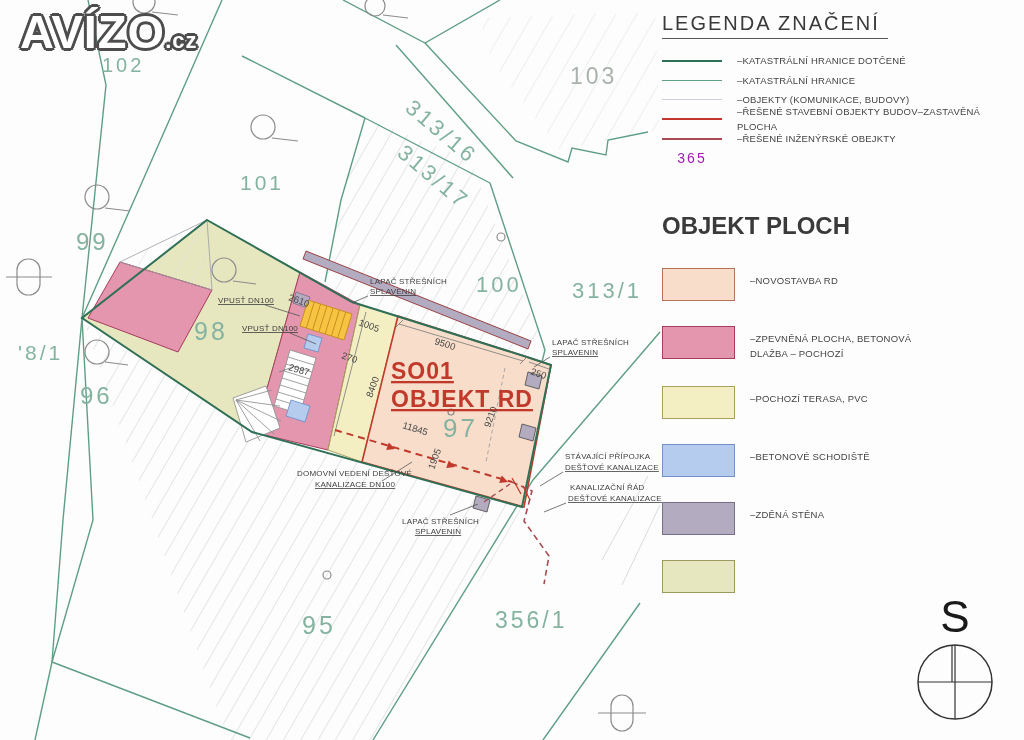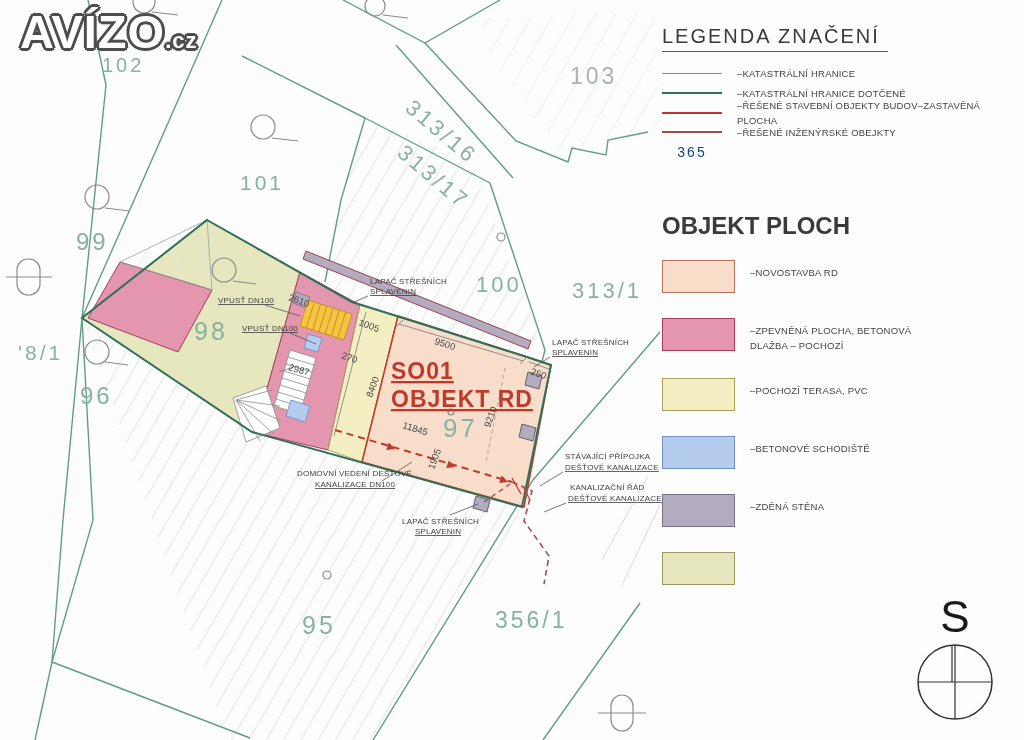--- a/index.html
+++ b/index.html
@@ -6,33 +6,33 @@
   #stage{position:relative;width:1024px;height:740px;background:#fdfdfd;overflow:hidden;
          font-family:"Liberation Sans",sans-serif;}
   #plansvg{position:absolute;left:0;top:0;}
   
   .logo{position:absolute;left:20px;top:8px;font-weight:bold;font-size:47px;line-height:1;
         color:#fff;letter-spacing:1px;
         text-shadow:3px 0 0 #4d4d4d,-3px 0 0 #4d4d4d,0 3px 0 #4d4d4d,0 -3px 0 #4d4d4d,
                     2px 2px 0 #4d4d4d,-2px 2px 0 #4d4d4d,2px -2px 0 #4d4d4d,-2px -2px 0 #4d4d4d;}
   .logo .tld{font-size:22px;}
   
-  .legend{position:absolute;left:662px;top:25px;width:356px;color:#3a3a3a;}
+  .legend{position:absolute;left:662px;top:12px;width:356px;color:#3a3a3a;}
   .legend h2{margin:0 0 12px 0;font-size:20px;font-weight:normal;letter-spacing:2px;
              display:inline-block;border-bottom:1.5px solid #5a5a5a;padding:0 8px 3px 0;}
   .sym-row{display:flex;align-items:center;height:19.5px;}
   .sym-line{width:60px;border-top-style:solid;margin-right:15px;flex:0 0 auto;}
   .sym-num{width:60px;margin-right:15px;text-align:center;font-size:14px;letter-spacing:2px;flex:0 0 auto;}
   .sym-label,.area-label{font-size:9.5px;letter-spacing:.2px;color:#434343;line-height:1.6;}
   .legend-areas{position:absolute;left:662px;top:192px;width:356px;color:#3a3a3a;}
   .area-row{display:flex;align-items:flex-start;margin-bottom:25px;}
   .area-swatch{width:71px;height:31px;border:1px solid;margin-right:15px;flex:0 0 auto;}
   .swatch-hatch{background:repeating-linear-gradient(120deg,#ffffff 0 9px,#dfe2e6 9px 10px);}
   .area-label{padding-top:5px;}
-  .first-areas{margin-top:20px;}
+  .first-areas{margin-top:28px;}
 </style>
 </head>
 <body>
 
 <div id="stage">
 
 <svg id="plansvg" width="1024" height="740" viewBox="0 0 1024 740">
   <defs>
     <pattern id="hatchMain" patternUnits="userSpaceOnUse" width="15" height="15" patternTransform="rotate(30)">
       <line x1="0" y1="0" x2="0" y2="15" stroke="#c9cdd2" stroke-width="1"></line>
@@ -240,37 +240,41 @@
   </g>
 </svg>
 
 <div class="logo">
   <span>AVÍZO</span><span class="tld">.cz</span>
 </div>
 
 <div class="legend">
   <h2>LEGENDA ZNAČENÍ</h2>
   <div class="sym-row">
+    <div class="sym-line" style="border-top-color: rgb(47, 112, 87); border-top-width: 2.5px;"></div>
+    <div class="sym-label">–KATASTRÁLNÍ HRANICE DOTČENÉ</div>
+  </div>
+  <div class="sym-row">
     <div class="sym-line" style="border-top-color: rgb(95, 158, 133); border-top-width: 1.5px;"></div>
     <div class="sym-label">–KATASTRÁLNÍ HRANICE</div>
   </div>
   <div class="sym-row">
-    <div class="sym-line" style="border-top-color: rgb(47, 112, 87); border-top-width: 2.5px;"></div>
-    <div class="sym-label">–KATASTRÁLNÍ HRANICE DOTČENÉ</div>
+    <div class="sym-line" style="border-top-color: rgb(204, 210, 216); border-top-width: 1.5px;"></div>
+    <div class="sym-label">–OBJEKTY (KOMUNIKACE, BUDOVY)</div>
   </div>
   <div class="sym-row">
     <div class="sym-line" style="border-top-color: rgb(197, 53, 47); border-top-width: 2.5px;"></div>
     <div class="sym-label">–ŘEŠENÉ STAVEBNÍ OBJEKTY BUDOV–ZASTAVĚNÁ PLOCHA</div>
   </div>
   <div class="sym-row">
     <div class="sym-line" style="border-top-color: rgb(168, 74, 82); border-top-width: 2px;"></div>
     <div class="sym-label">–ŘEŠENÉ INŽENÝRSKÉ OBEJKTY</div>
   </div>
   <div class="sym-row">
-    <div class="sym-num" style="color: #0c4a6e;">365</div>
+    <div class="sym-num" style="color: #a21caf;">365</div>
   </div>
 </div>
 
 <div class="legend-areas">
   <h2>OBJEKT PLOCH</h2>
   <div class="area-row first-areas">
     <div class="area-swatch" style="background-color: rgb(247, 221, 202); border-color: rgb(181, 115, 91);"></div>
     <div class="area-label">–NOVOSTAVBA RD</div>
   </div>
   <div class="area-row">

